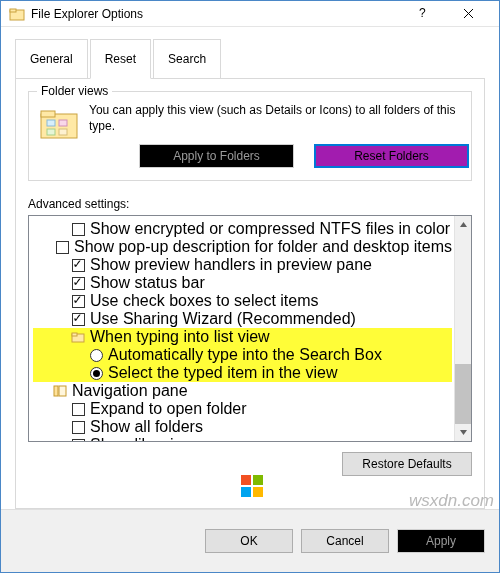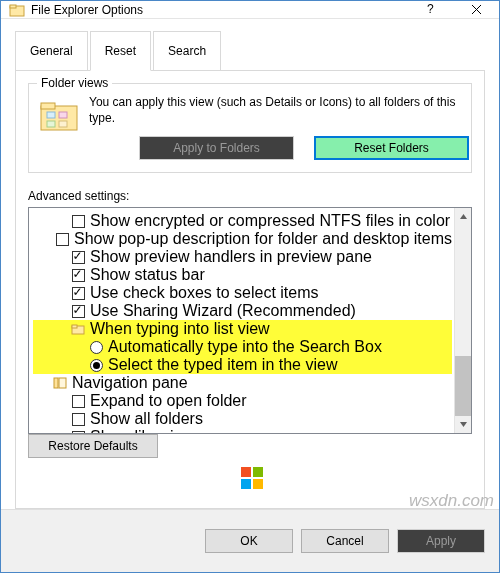--- a/index.html
+++ b/index.html
@@ -1,53 +1,53 @@
 <!DOCTYPE html>
 <html><head>
   <meta charset="utf-8">
   <style>
     * { box-sizing: border-box; margin: 0; padding: 0; font-family: "Segoe UI", Tahoma, sans-serif; font-size: 12px; }
     body { background: #fff; width: 500px; height: 573px; overflow: hidden; }
     .window { width: 500px; height: 573px; border: 1px solid #4a87c7; display: flex; flex-direction: column; background: #fff; }
-    .titlebar { height: 18px; background: #fff; display: flex; align-items: center; padding: 0 0 0 8px; border-bottom: 1px solid #e5e5e5; }
+    .titlebar { height: 26px; background: #fff; display: flex; align-items: center; padding: 0 8px 0 8px; border-bottom: 1px solid #e5e5e5; }
     .title-icon { width: 16px; height: 16px; margin-right: 6px; }
     .title-text { flex: 1; color: #000; font-size: 12px; }
     .titlebtn { width: 46px; height: 30px; display: flex; align-items: center; justify-content: center; cursor: default; }
     .content { flex: 1; padding: 12px 14px 0 14px; display: flex; flex-direction: column; }
     .tabs { display: flex; margin-bottom: -1px; position: relative; z-index: 2; }
     .tab { padding: 12px 14px; border: 1px solid #d9d9d9; background: #fff; cursor: default; margin-right: 2px; border-bottom: 1px solid #d9d9d9; }
     .tab.active { border-bottom: 1px solid #fff; background: #fff; position: relative; }
     .tabbody { border: 1px solid #d9d9d9; flex: 1; padding: 12px; display: flex; flex-direction: column; position: relative; }
     .fieldset { border: 1px solid #d9d9d9; padding: 10px 10px 12px 10px; margin-bottom: 14px; position: relative; }
     .fieldset-legend { position: absolute; top: -8px; left: 8px; background: #fff; padding: 0 4px; color: #000; }
     .fv-inner { display: flex; align-items: flex-start; gap: 10px; }
     .folder-icon { width: 40px; height: 34px; flex-shrink: 0; margin-top: 4px; }
     .fv-text { line-height: 1.35; color: #000; }
     .fv-buttons { display: flex; gap: 20px; margin-top: 10px; margin-left: 50px; }
     .btn { min-width: 155px; height: 24px; display: inline-flex; align-items: center; justify-content: center; background: #e1e1e1; border: 1px solid #adadad; cursor: default; padding: 0 14px; font-size: 12px; }
-    .btn.disabled { color: #9a9a9a; background: #404040; border-color: #d0d0d0; }
-    .btn.primary { background: #86efac; border: 2px solid #0078d7; }
+    .btn.disabled { color: #9a9a9a; background: #000000; border-color: #d0d0d0; }
+    .btn.primary { background: #a21caf; border: 2px solid #0078d7; }
     .adv-label { margin: 2px 0 4px 0; color: #000; }
     .adv-box { height: 227px; border: 1px solid #828790; position: relative; display: flex; }
     .adv-scroll { flex: 1; overflow: hidden; padding: 4px 2px 4px 4px; }
     .scrollbar { width: 17px; background: #f0f0f0; border-left: 1px solid #e3e3e3; display: flex; flex-direction: column; }
     .sb-btn { height: 17px; display: flex; align-items: center; justify-content: center; color: #606060; font-size: 9px; }
     .sb-thumb { flex: 0 0 60px; background: #c2c2c2; margin: 0; }
     .sb-track { flex: 1; }
     .tree-row { display: flex; align-items: center; height: 18px; padding-left: 2px; white-space: nowrap; }
     .tree-row.hl { background: #fffd38; }
     .tree-indent { display: inline-block; }
     .control-icon { width: 14px; height: 14px; margin-right: 5px; flex-shrink: 0; display: inline-flex; align-items: center; justify-content: center; }
     .chk { width: 13px; height: 13px; border: 1px solid #333; background: #fff; position: relative; }
     .chk.checked::after { content: "✓"; position: absolute; top: -3px; left: 0px; font-size: 12px; color: #000; }
     .radio { width: 13px; height: 13px; border: 1px solid #333; border-radius: 50%; background: #fff; position: relative; }
     .radio.checked::after { content: ""; position: absolute; top: 2px; left: 2px; width: 7px; height: 7px; border-radius: 50%; background: #000; }
     .treeicon { width: 14px; height: 14px; }
     .row-label { color: #000; font-size: 16px; }
-    .restore-row { display: flex; justify-content: flex-start; }
+    .restore-row { display: flex; justify-content: flex-end; margin-top: 10px; }
     .bottom { height: 63px; border-top: 1px solid #dfdfdf; background: #f0f0f0; display: flex; align-items: center; justify-content: flex-end; gap: 8px; padding: 0 14px; }
     .btn.bottom-btn { min-width: 88px; }
     .logo-overlay { position: absolute; top: 396px; left: 225px; width: 22px; height: 22px; z-index: 10; }
     .wm { position: absolute; right: 6px; bottom: 62px; font-size: 17px; color: #b9b9b9; z-index: 20; font-style: italic; }
   </style>
 </head>
 <body>
 
 <div class="window">
 

